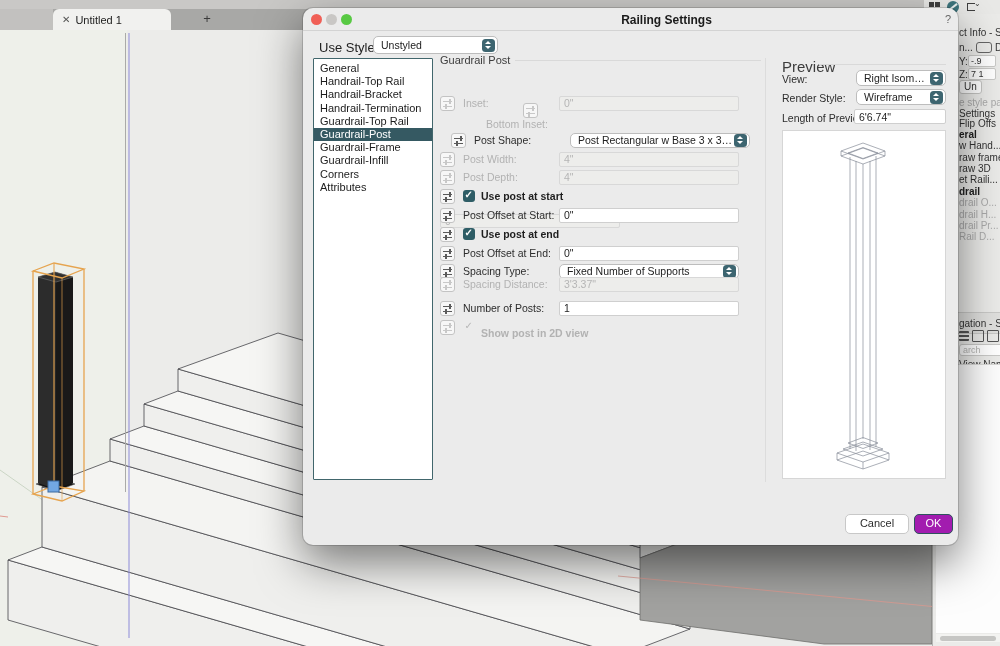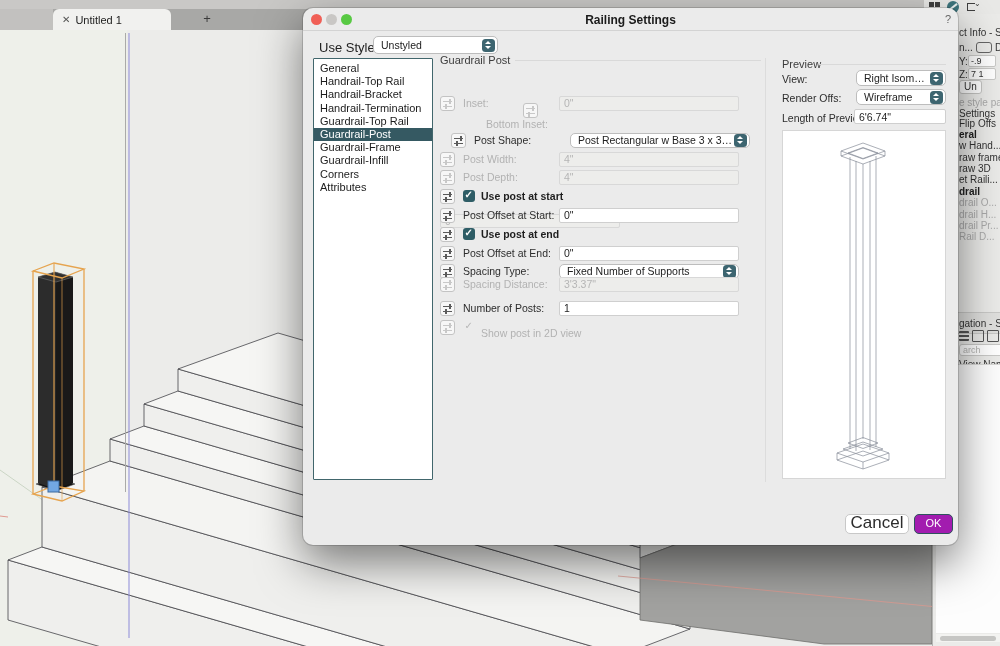--- a/index.html
+++ b/index.html
@@ -41,21 +41,21 @@
   #sb-scroll{position:absolute;left:3px;top:621px;width:65px;height:8px;background:#f3f3f1;}
   #sb-scroll i{position:absolute;left:4px;top:1.5px;width:56px;height:5px;border-radius:3px;background:#c6c6c4;}
   #sb-viewname{border-bottom:1px solid #cfcfcd;padding-bottom:2px;}
   
   #dialog{left:303px;top:8px;width:655px;height:537px;background:#ebebeb;border-radius:10px;box-shadow:0 18px 45px rgba(0,0,0,.5),0 0 0 1px rgba(0,0,0,.15);z-index:10;}
   #dlg-titlebar{left:0;top:0;width:655px;height:22px;border-bottom:1px solid #d3d3d3;}
   .light{width:11px;height:11px;border-radius:50%;top:6px;}
   #lt-close{left:8px;background:#f05f56;}
   #lt-min{left:23px;background:#c9c7c5;}
   #lt-zoom{left:38px;background:#58c943;}
-  #dlg-title{left:0;top:5px;width:655px;text-align:center;font-size:12px;font-weight:bold;color:#1b1b1b;}
+  #dlg-title{left:0;top:5px;width:655px;text-align:center;font-size:12px;font-weight:bold;color:#1b1b1b;padding-left:36px;}
   #dlg-help{right:7px;top:5px;font-size:11px;color:#666;}
   
   #use-style-label{left:16px;top:32px;font-size:13px;color:#222;}
   .dd{background:#fff;border:1px solid #bdbdbd;border-radius:5px;display:flex;align-items:center;justify-content:space-between;box-sizing:border-box;padding:0 2px 0 7px;}
   .ddv{font-size:10.5px;color:#222;overflow:hidden;white-space:nowrap;text-overflow:ellipsis;}
   .step{width:13px;height:13px;background:#3d6570;border-radius:3.5px;position:relative;flex:0 0 13px;}
   .step .up,.step .dn{position:absolute;left:3.4px;width:0;height:0;border-left:3.2px solid transparent;border-right:3.2px solid transparent;}
   .step .up{top:2.4px;border-bottom:3.4px solid #fff;}
   .step .dn{bottom:2.4px;border-top:3.4px solid #fff;}
   #use-style-dd{left:70px;top:28px;width:125px;height:18px;}
@@ -72,37 +72,37 @@
   .rlabel{font-size:10.5px;color:#2d2d2d;margin-left:8px;width:96px;flex:0 0 96px;white-space:nowrap;}
   .row.off .rlabel{color:#b2b2b2;}
   .rfield{width:180px;height:15px;box-sizing:border-box;background:#fff;border:1px solid #cfcfcf;border-radius:2px;font-size:10.5px;color:#1e1e1e;padding:0 4px;font-family:"Liberation Sans",sans-serif;}
   .row.off .rfield{background:#ededeb;border-color:#d8d8d8;color:#b5b5b5;}
   .row .dd{width:180px;height:15px;}
   .cb{width:12px;height:12px;background:#2e5d66;border-radius:3px;margin-left:8px;position:relative;flex:0 0 12px;}
   .cb:after{content:"✓";position:absolute;left:1.5px;top:-1px;font-size:10px;font-weight:bold;color:#fff;}
   .row.off .cb{background:transparent;}
   .row.off .cb:after{color:#b5b5b5;font-weight:normal;}
   .cblabel{font-size:10.5px;font-weight:bold;color:#1e1e1e;margin-left:6px;white-space:nowrap;}
-  .row.off .cblabel{color:#b2b2b2;font-weight:normal;margin-top:12px;}
+  .row.off .cblabel{color:#b2b2b2;font-weight:bold;margin-top:12px;}
   #vsep{left:462px;top:50px;width:1px;height:424px;background:#dcdcdc;}
   
-  #pv-header{left:479px;top:50px;font-size:11px;color:#3c3c3c;}
+  #pv-header{left:479px;top:50px;font-size:15px;color:#3c3c3c;}
   #pv-hair{left:516px;top:56px;width:127px;}
   #fh-hair{left:212px;top:52px;width:246px;}
   .pv-label{font-size:10.5px;color:#2d2d2d;}
   #pv-view-l{left:479px;top:65px;}
   #pv-render-l{left:479px;top:84px;}
   #pv-len-l{left:479px;top:104px;}
   #pv-view-dd{left:553px;top:62px;width:90px;height:16px;}
   #pv-render-dd{left:553px;top:81px;width:90px;height:16px;}
   #pv-len-f{left:551px;top:101px;width:92px;height:15px;}
   #pv-canvas{left:479px;top:122px;width:164px;height:349px;background:#fff;border:1px solid #d6d6d6;box-sizing:border-box;}
   
   #status{left:10px;top:483px;width:636px;height:18px;background:#e2e2e0;border:1px solid #d4d4d2;border-radius:4px;box-sizing:border-box;font-size:10px;color:#222;line-height:16px;padding-left:7px;}
-  #btn-cancel{left:542px;top:506px;width:62px;height:18px;background:#fff;border:1px solid #c8c8c8;border-radius:5px;font-size:17px;color:#2c2c2c;text-align:center;line-height:16px;}
+  #btn-cancel{left:542px;top:506px;width:62px;height:18px;background:#fff;border:1px solid #c8c8c8;border-radius:5px;font-size:11px;color:#2c2c2c;text-align:center;line-height:16px;}
   #btn-ok{left:611px;top:506px;width:37px;height:18px;background:#a21caf;border:1px solid #2e525c;border-radius:5px;font-size:11px;color:#fff;text-align:center;line-height:16px;}
 </style>
 </head>
 <body>
 
 <div id="stage">
 
   <div class="a" id="scene">
     <svg width="958" height="646" viewBox="0 0 958 646">
       <rect x="0" y="30" width="958" height="616" fill="#ececea"></rect>
@@ -328,21 +328,21 @@
     <span class="a" id="pv-header">Preview</span>
     <div class="a hair" id="pv-hair"></div>
     <span class="a pv-label" id="pv-view-l">View:</span>
     <div class="a dd" id="pv-view-dd">
         <span class="ddv">Right Isometric</span>
         <span class="step">
           <i class="up"></i>
           <i class="dn"></i>
         </span>
       </div>
-    <span class="a pv-label" id="pv-render-l">Render Offs:</span>
+    <span class="a pv-label" id="pv-render-l">Render Style:</span>
     <div class="a dd" id="pv-render-dd">
         <span class="ddv">Wireframe</span>
         <span class="step">
           <i class="up"></i>
           <i class="dn"></i>
         </span>
       </div>
     <span class="a pv-label" id="pv-len-l">Length of Preview:</span>
     <input class="a rfield" id="pv-len-f" value="6'6.74&quot;" style="">
 

